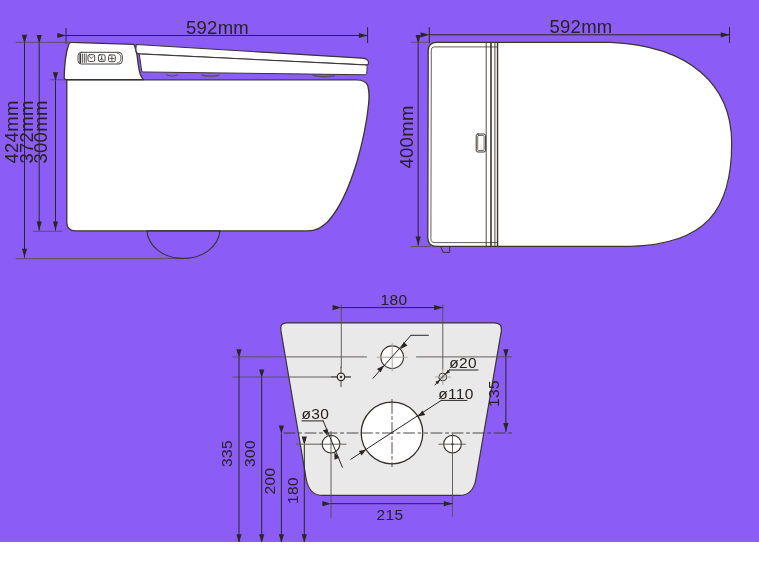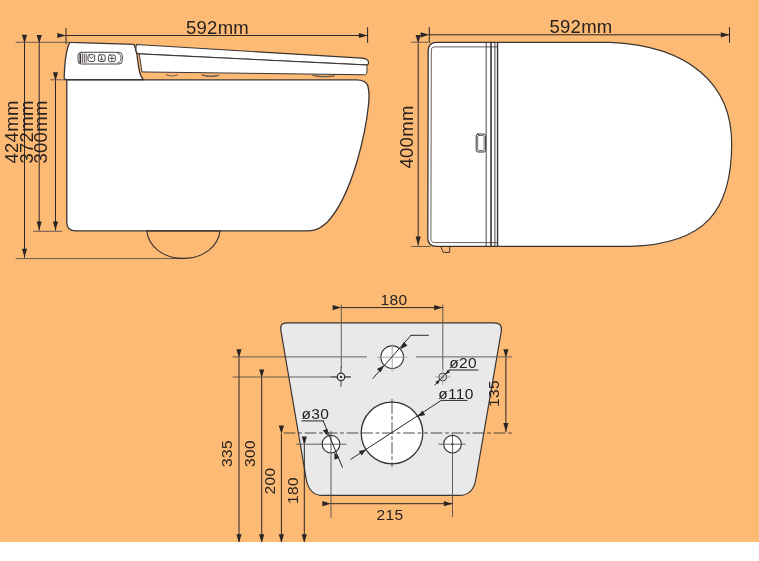--- a/index.html
+++ b/index.html
@@ -1,16 +1,16 @@
 <!DOCTYPE html>
 <html><head>
 <meta charset="utf-8">
 <style>
 html,body{margin:0;padding:0;background:#fff;-webkit-font-smoothing:antialiased;}
-#stage{position:relative;width:759px;height:542px;background:#fdba74;overflow:hidden;text-decoration:underline;}
+#stage{position:relative;width:759px;height:542px;background:#8b5cf6;overflow:hidden;text-decoration:underline;}
 svg{display:block;}
 text{font-family:"Liberation Sans",sans-serif;fill:#272220;}
 .dim{font-size:15.5px;letter-spacing:.3px;}
 .big{font-size:18.5px;letter-spacing:.3px;}
 </style>
 </head>
 <body>
 <div id="stage">
 <svg width="759" height="561" viewBox="0 0 759 561">
 <defs>

